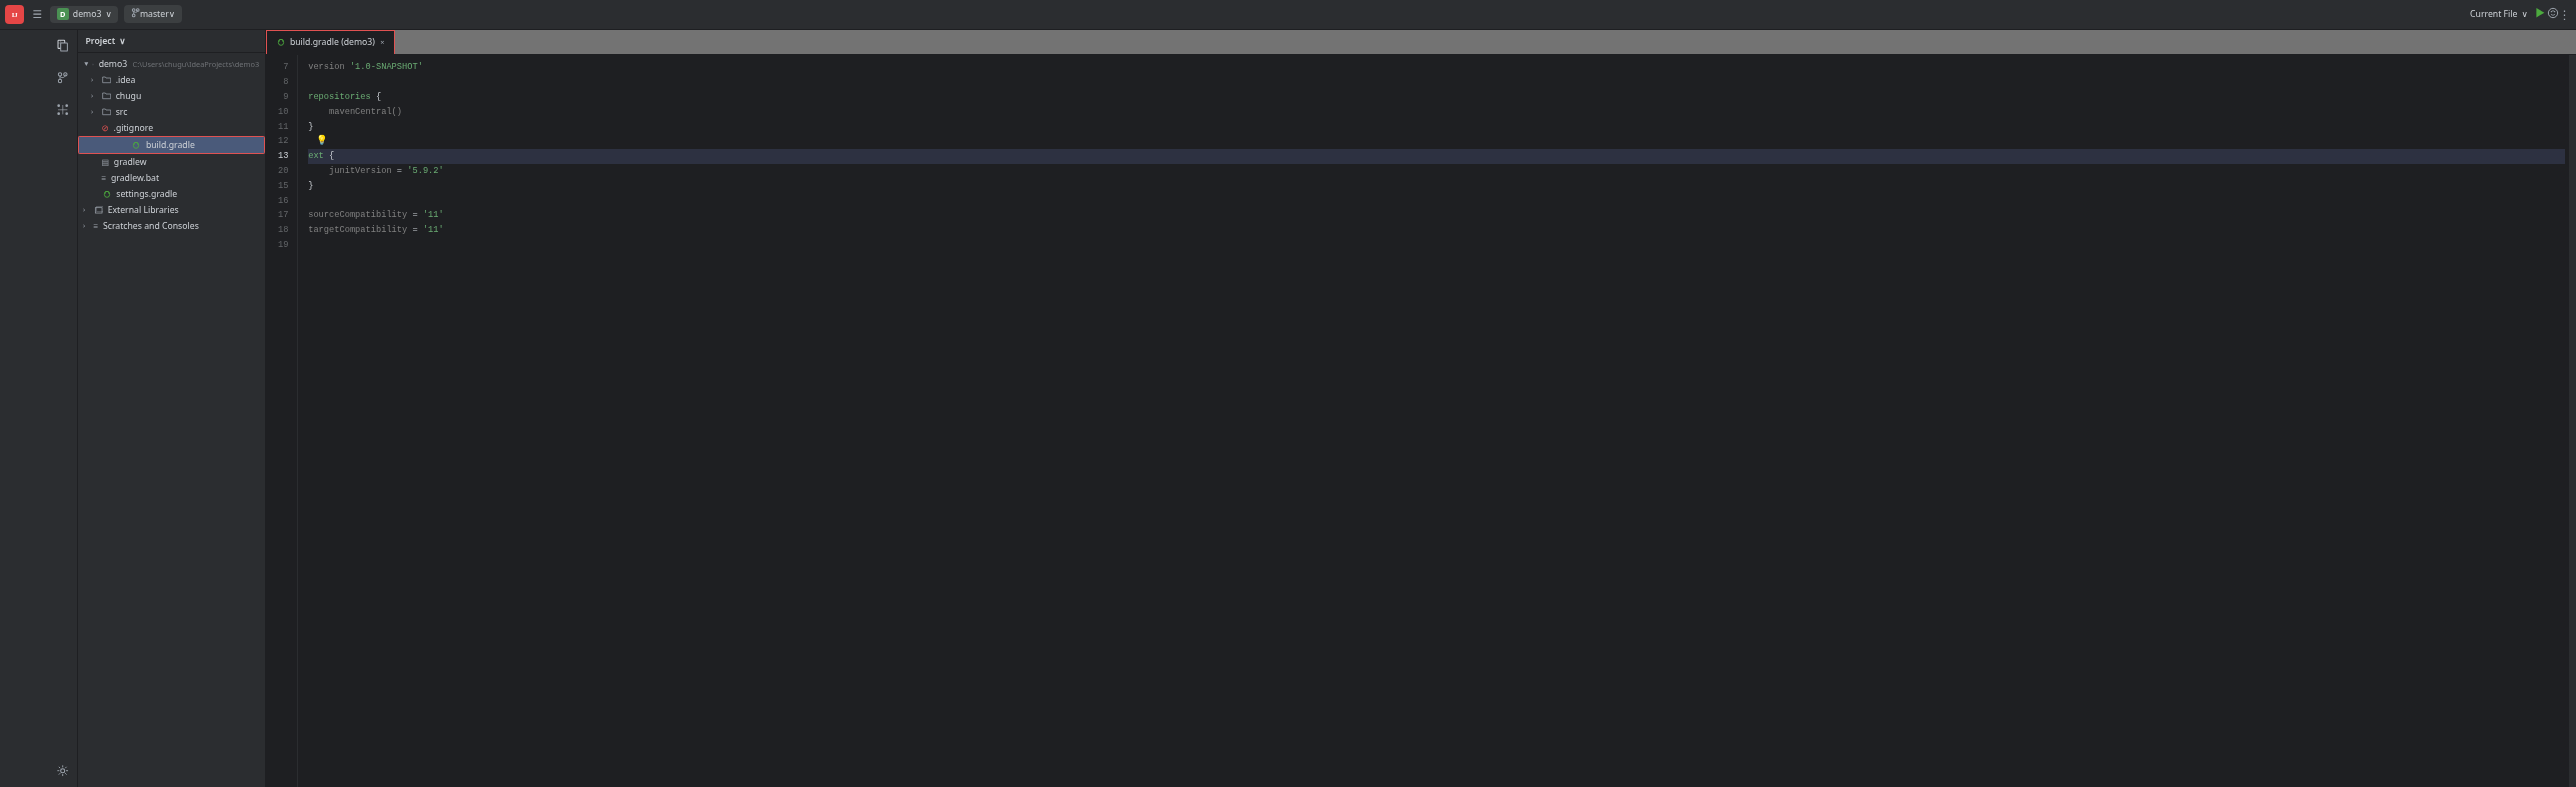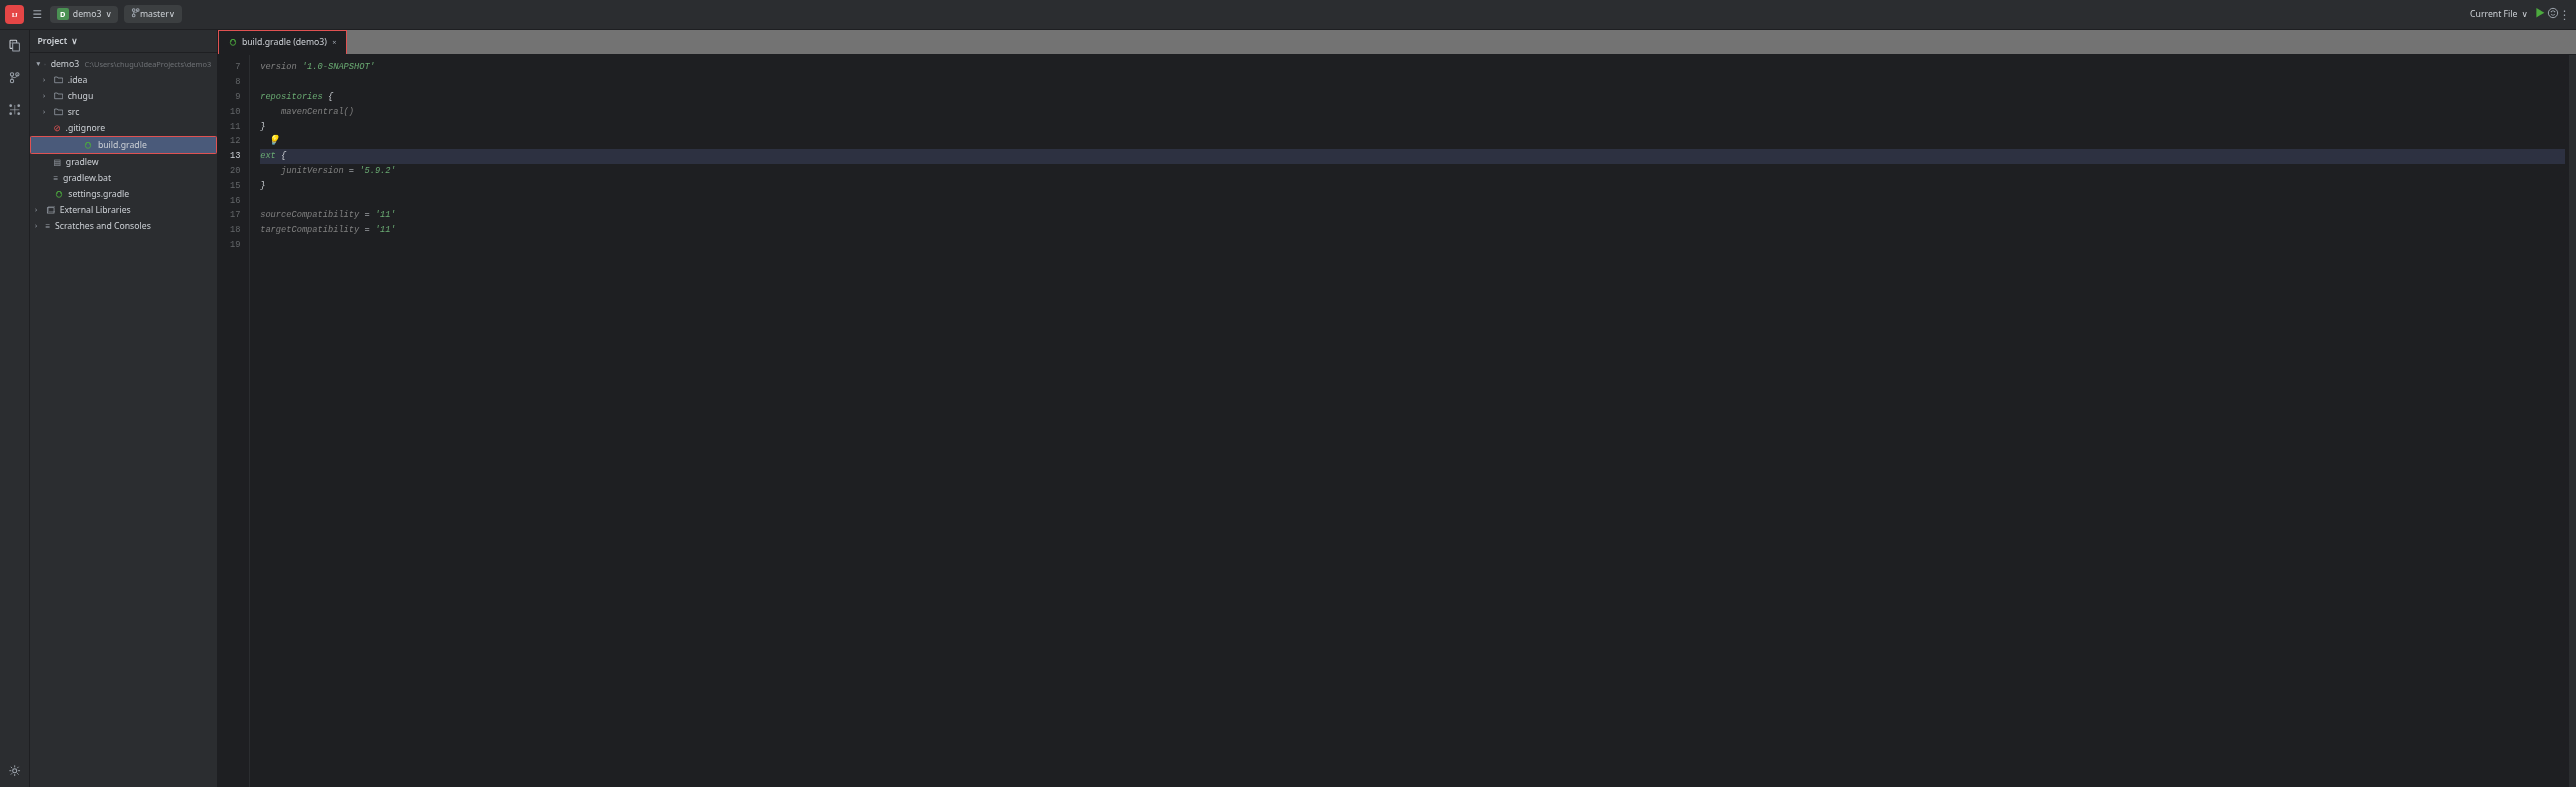--- a/index.html
+++ b/index.html
@@ -103,20 +103,21 @@
       color: #9da4ad;
       font-size: 12px;
       cursor: pointer;
     }
 
     
     .main-area {
       display: flex;
       flex: 1;
       overflow: hidden;
+      margin-left: 48px;
     }
 
     
     .icon-bar {
       width: 29.5px;
       background: #2b2d30;
       border-right: 0.7px solid #1e1f22;
       display: flex;
       flex-direction: column;
       align-items: center;
@@ -251,21 +252,20 @@
       line-height: 14.8px;
       overflow: auto;
       position: relative;
     }
     .code-line {
       display: flex;
       align-items: center;
       min-height: 14.8px;
       white-space: pre;
       position: relative;
-      font-style: italic;
     }
     .code-line.active-line { background: #2d3141; }
     .kw-green { color: #6aab73; }
     .kw-string { color: #6aab73; }
     .kw-gray { color: #808080; }
     .kw-white { color: #cdd1d6; }
     .gutter-icon {
       display: inline-block;
       font-size: 9.4px;
       margin-left: 2.7px;

